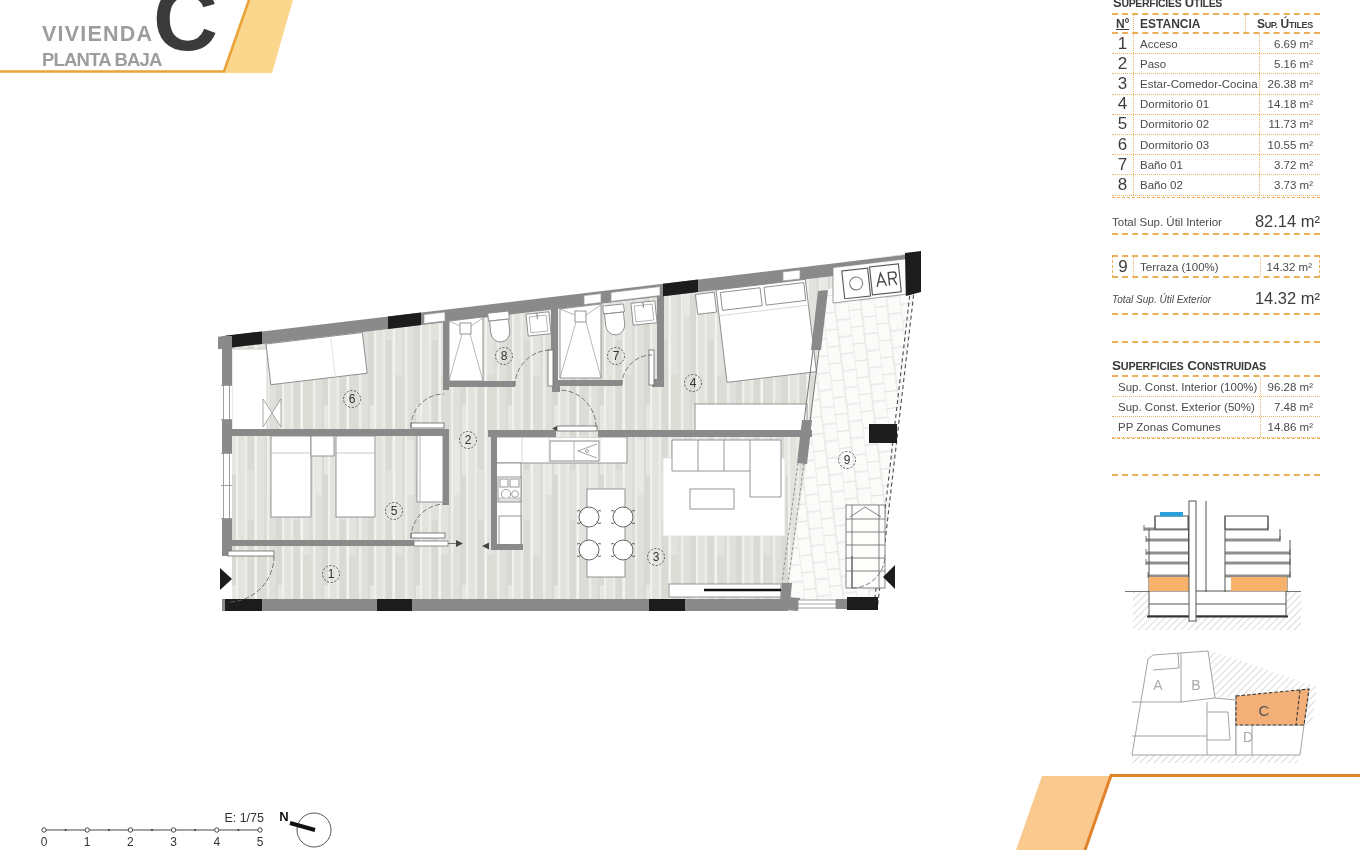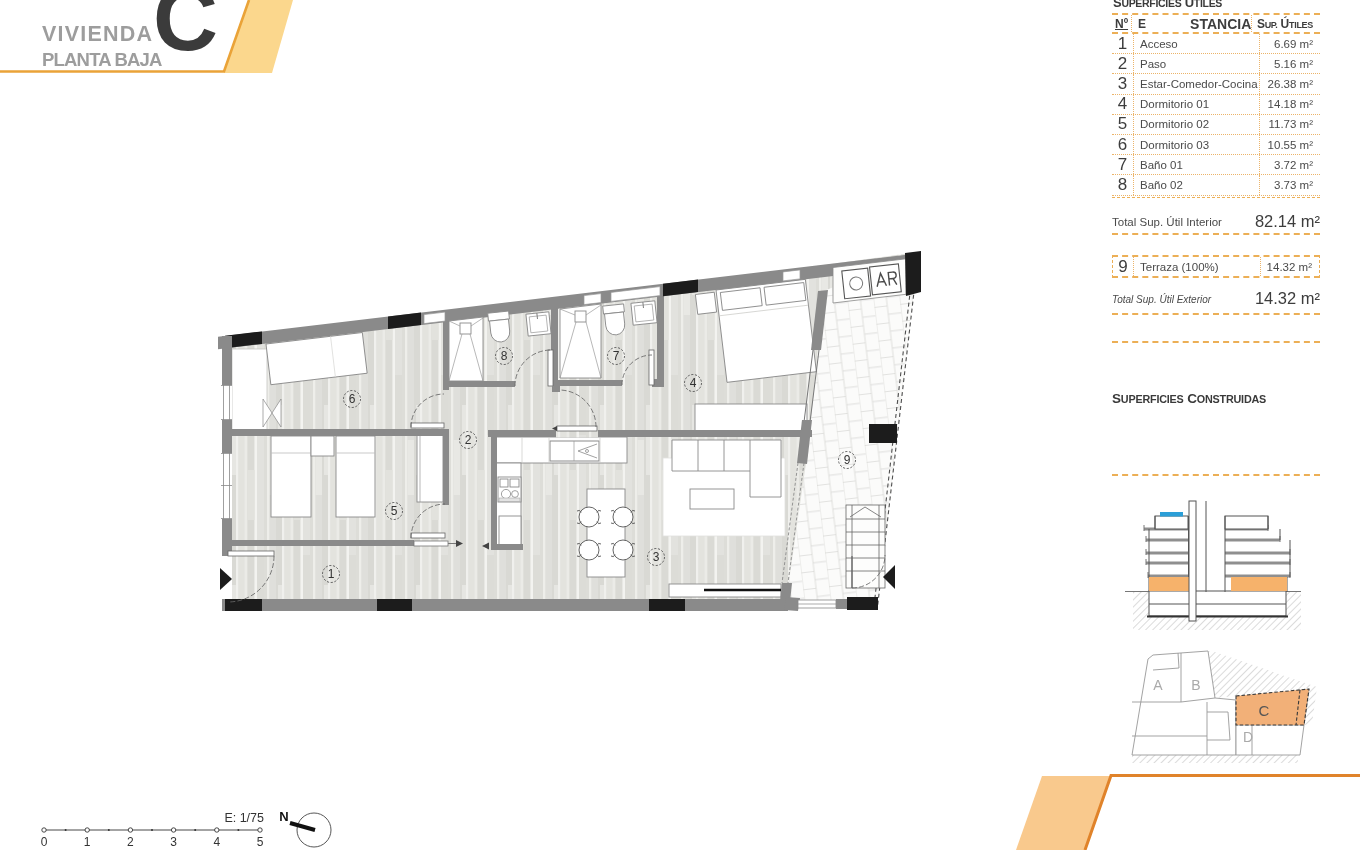--- a/index.html
+++ b/index.html
@@ -457,21 +457,21 @@
 <div class="abs" style="left:153px;top:-26px;font-size:90px;font-weight:bold;color:#3b3b3b;line-height:1;">C</div>
 
 <div class="abs" style="left:42px;top:49px;font-size:18.5px;font-weight:bold;color:#9d9d9d;letter-spacing:-0.8px;">PLANTA BAJA</div>
 
 <div class="abs" style="left:1113px;top:-5px;font-size:13px;font-weight:bold;color:#3a3a3a;letter-spacing:-0.3px;">S<span style="font-size:10.5px;">UPERFICIES</span> Ú<span style="font-size:10.5px;">TILES</span></div>
 
 <div class="tbl" style="top:13px;border-top:2px dashed #ecaf56;">
 
 <div class="trow" style="height:19px;border-bottom:2px dashed #ecaf56;">
   <div class="tn" style="font-size:12px;font-weight:bold;text-decoration:underline;">Nº</div>
-  <div class="tname" style="font-size:12px;font-weight:bold;color:#3d3d3d;">E<span style="font-size:14px;margin-left:44px;">STANCIA</span></div>
+  <div class="tname" style="font-size:12px;font-weight:bold;color:#3d3d3d;">E<span style="font-size:12px;">STANCIA</span></div>
   <div style="width:74px;text-align:right;padding-right:7px;font-size:12px;font-weight:bold;color:#3d3d3d;white-space:nowrap;letter-spacing:-0.3px;">S<span style="font-size:9px;">UP.</span> Ú<span style="font-size:9px;">TILES</span></div>
 </div>
 
 <div class="trow">
         <div class="tn">1</div>
         <div class="tname">Acceso</div>
         <div class="tval">6.69 m²</div>
       </div>
 
 <div class="trow">
@@ -531,18 +531,35 @@
 </div>
 
 <div class="abs" style="left:1112px;top:289px;width:208px;">
   <span style="font-size:10px;color:#4a4a4a;position:relative;top:0;font-style:italic;">Total Sup. Útil Exterior</span>
   <span style="float:right;font-size:16.5px;color:#3d3d3d;">14.32 m²</span>
 </div>
 <div class="abs dash" style="left:1112px;top:313px;width:208px;"></div>
 
 <div class="abs dash" style="left:1112px;top:341px;width:208px;"></div>
 
-<div class="abs" style="left:1112px;top:358px;font-size:13.5px;font-weight:bold;color:#3a3a3a;letter-spacing:-0.2px;margin-top:33px;">S<span style="font-size:10.8px;">UPERFICIES</span> C<span style="font-size:10.8px;">ONSTRUIDAS</span></div>
-
+<div class="abs" style="left:1112px;top:358px;font-size:13.5px;font-weight:bold;color:#3a3a3a;letter-spacing:-0.2px;">S<span style="font-size:10.8px;">UPERFICIES</span> C<span style="font-size:10.8px;">ONSTRUIDAS</span></div>
+
+<div class="tbl" style="top:375px;border-top:2px dashed #ecaf56;border-bottom:1px dashed #ecaf56;">
+
+<div class="trow">
+        <div class="tname" style="border-right:none;">Sup. Const. Interior (100%)</div>
+        <div class="tval" style="border-left:1px dotted #ecb469;height:100%;display:flex;align-items:center;justify-content:flex-end;">96.28 m²</div>
+      </div>
+
+<div class="trow">
+        <div class="tname" style="border-right:none;">Sup. Const. Exterior (50%)</div>
+        <div class="tval" style="border-left:1px dotted #ecb469;height:100%;display:flex;align-items:center;justify-content:flex-end;">7.48 m²</div>
+      </div>
+
+<div class="trow">
+        <div class="tname" style="border-right:none;">PP Zonas Comunes</div>
+        <div class="tval" style="border-left:1px dotted #ecb469;height:100%;display:flex;align-items:center;justify-content:flex-end;">14.86 m²</div>
+      </div>
+</div>
 
 <div class="abs dash" style="left:1112px;top:474px;width:208px;"></div>
 
 </div>
 
 </body></html>

